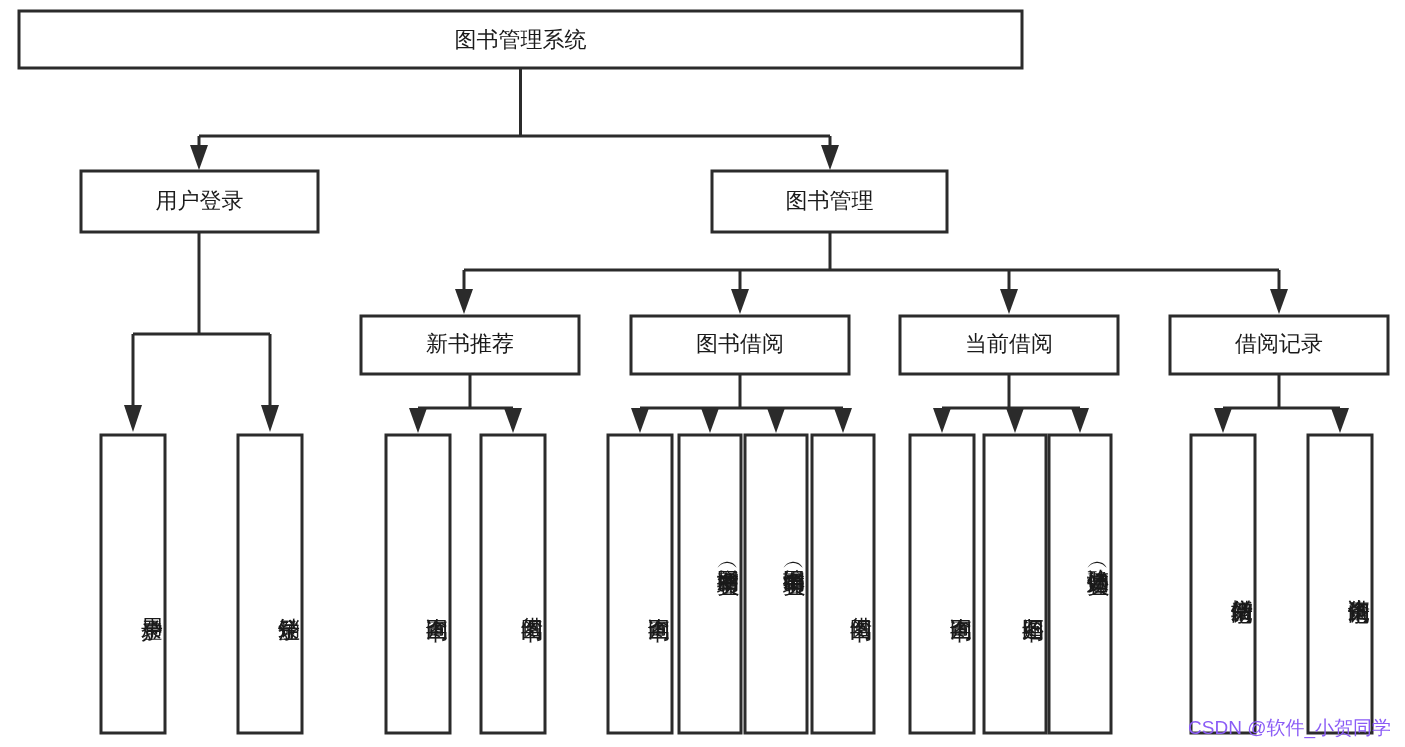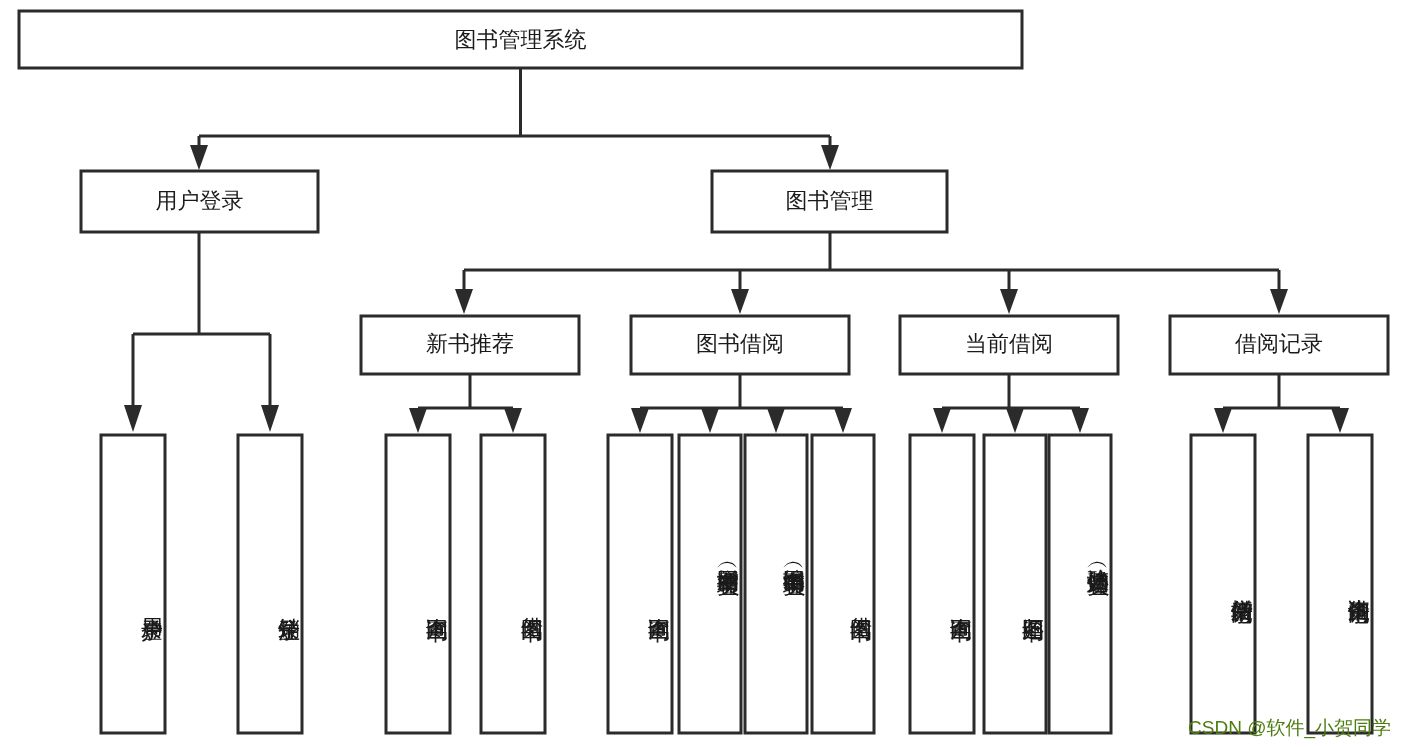--- a/index.html
+++ b/index.html
@@ -60,21 +60,21 @@
     white-space: nowrap;
     pointer-events: none;
     text-align: left;
   }
   #watermark {
     position: absolute;
     right: 14px;
     bottom: 6px;
     font-family: "Liberation Sans", "DejaVu Sans", sans-serif;
     font-size: 19px;
-    color: #4d7c0f;
+    color: #8b5cf6;
     white-space: nowrap;
     pointer-events: none;
   }
 </style>
 </head>
 <body>
 
 <div id="diagram-root">
 
   <svg id="flow-svg" viewBox="0 0 1405 747">

